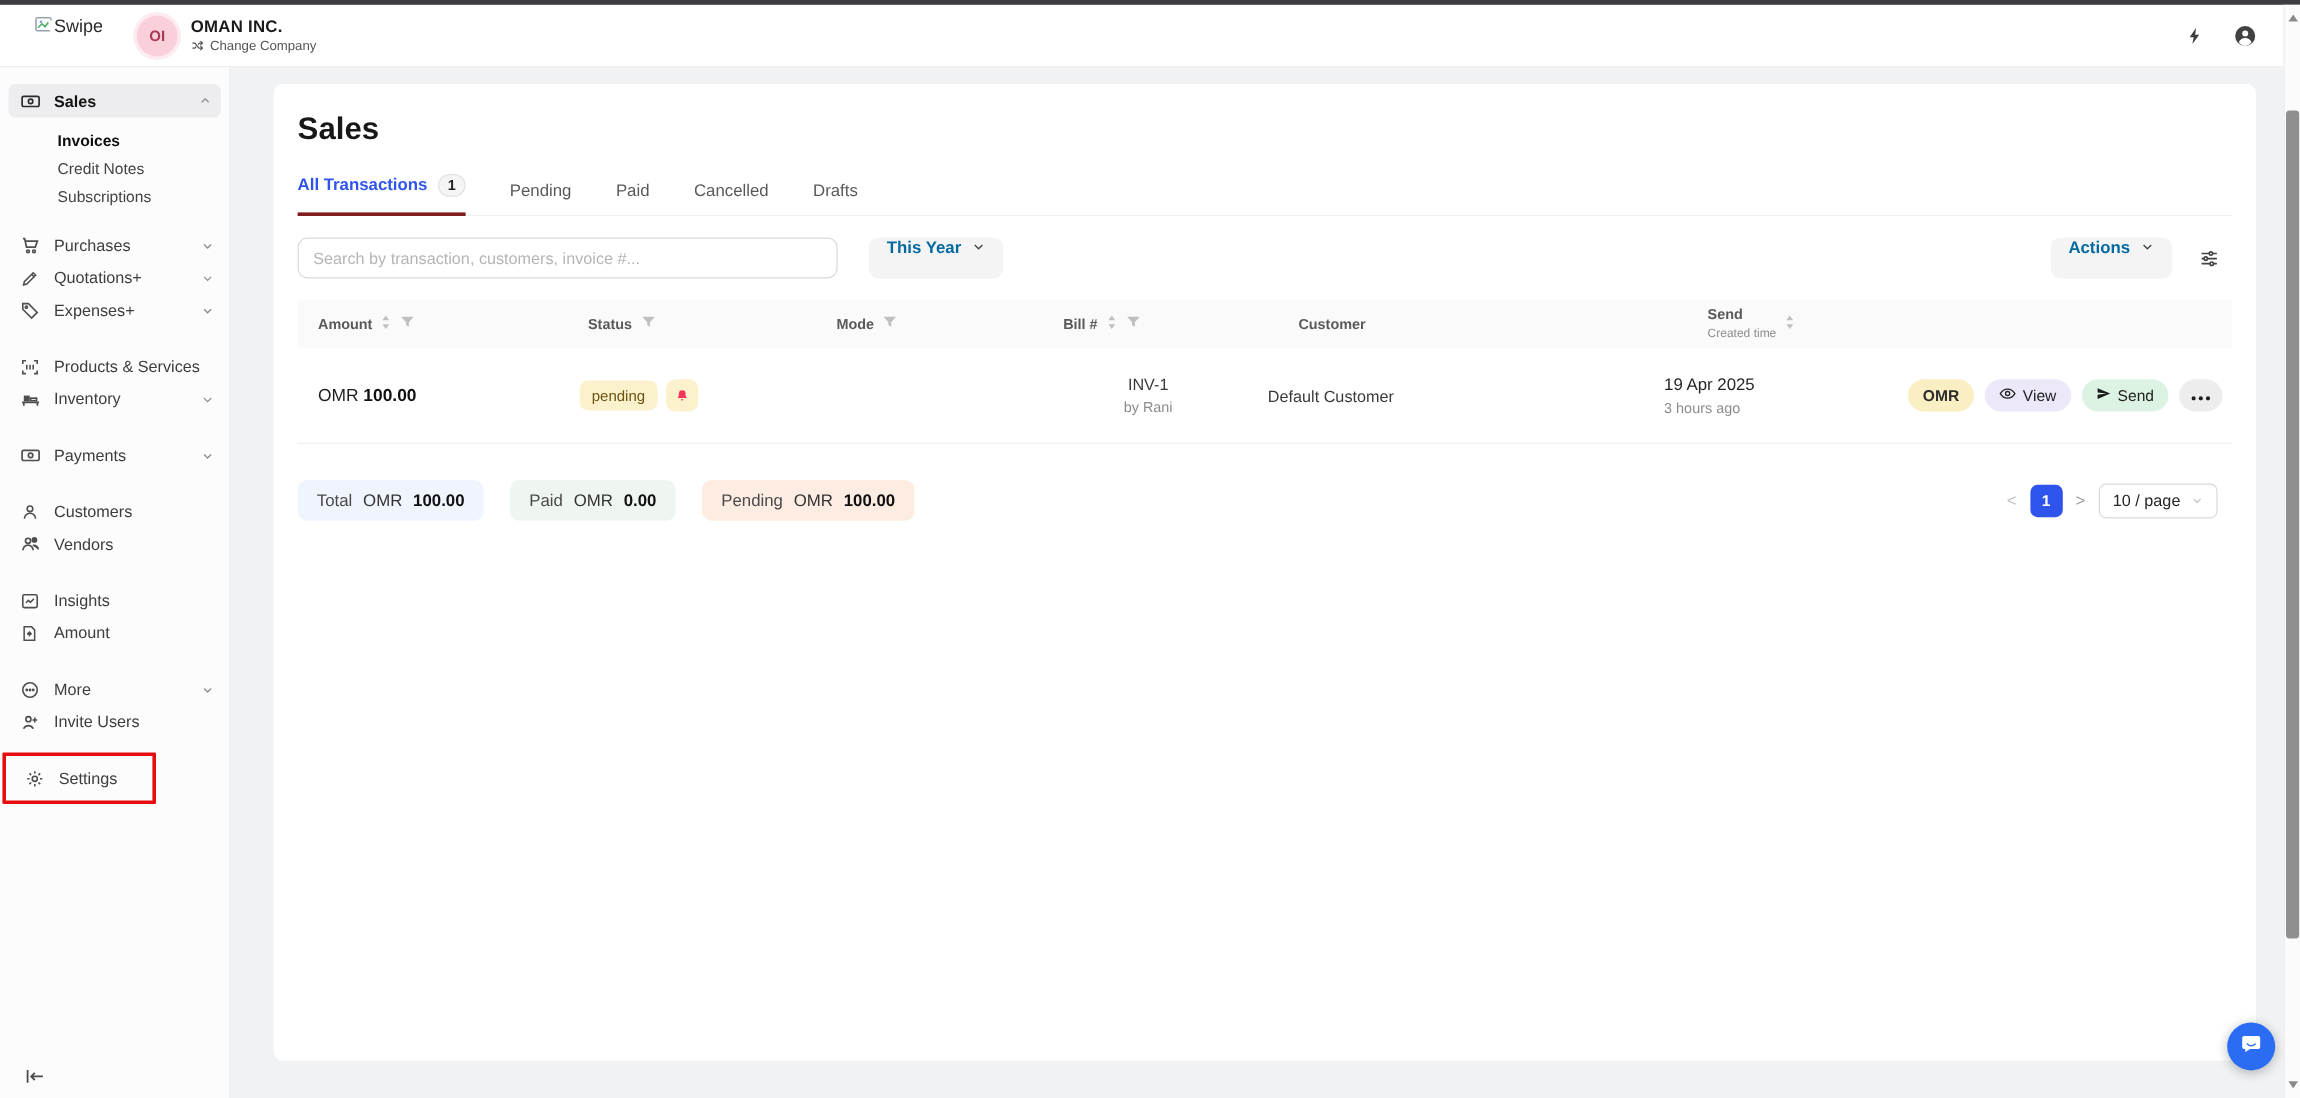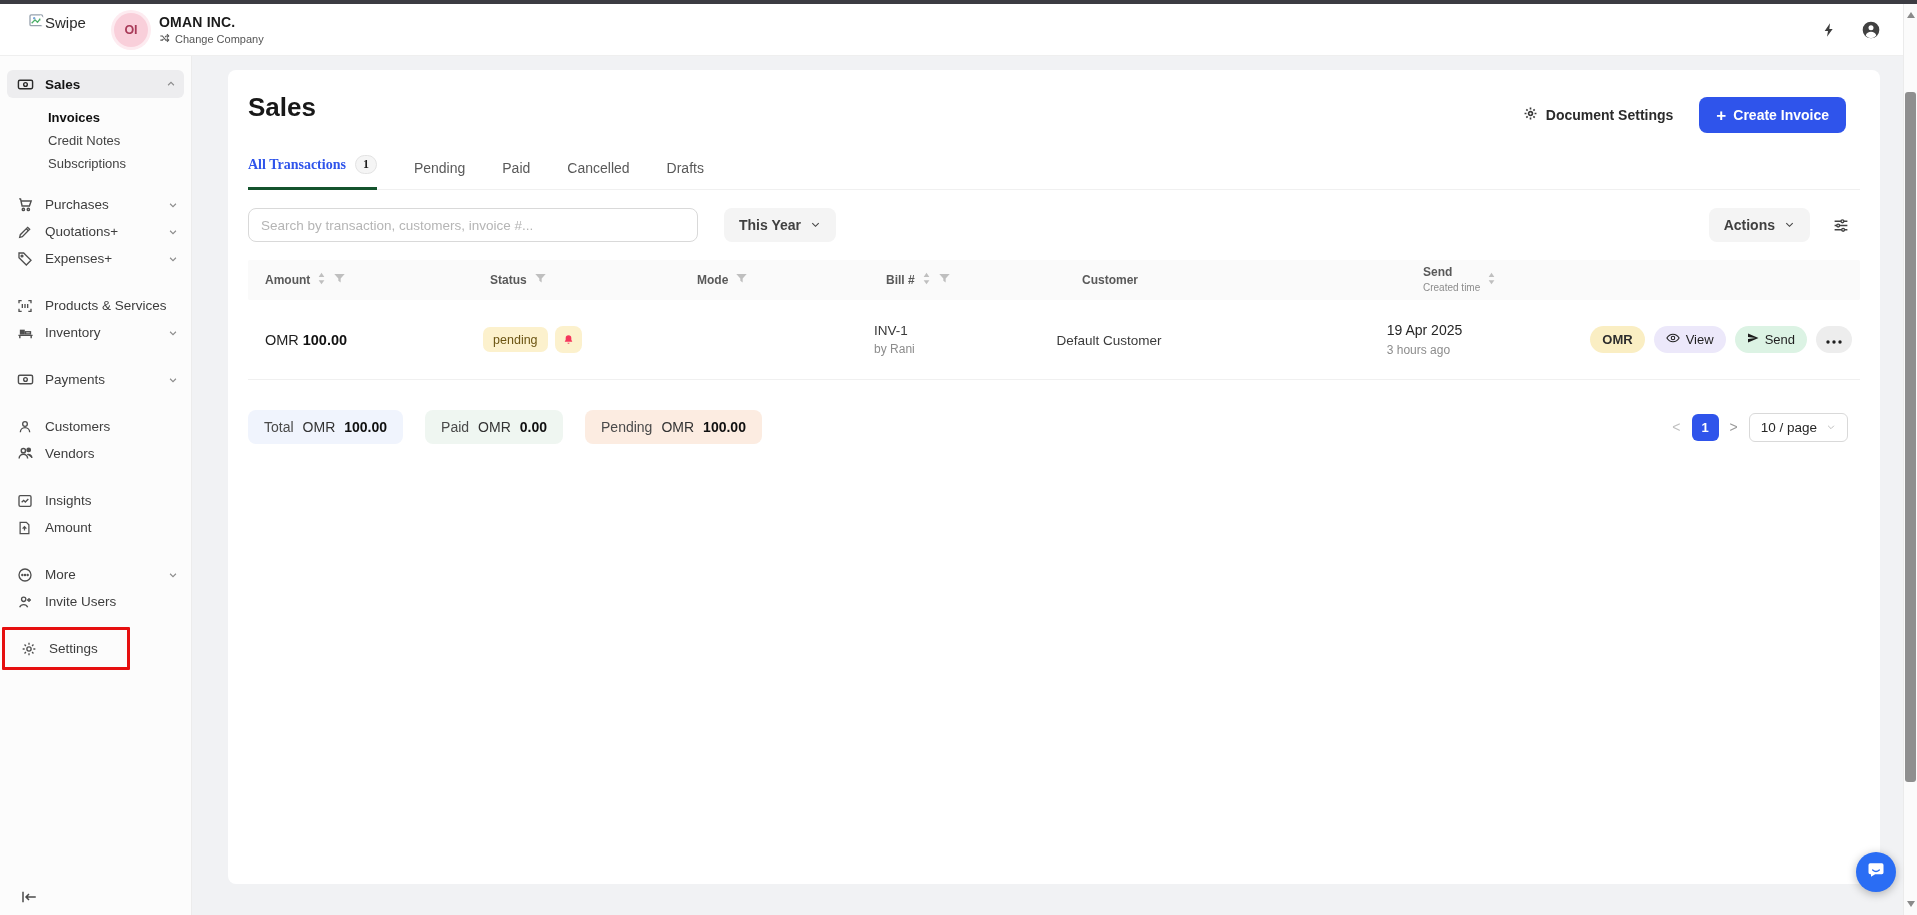--- a/index.html
+++ b/index.html
@@ -40,27 +40,27 @@
   .card { position:absolute; top:14px; left:36px; width:1652px; height:814px; background:#fff; border-radius:8px; padding:0 20px; }
   .card-head { display:flex; align-items:flex-start; padding-top:22px; }
   .page-title { font-size:26px; font-weight:700; color:#181818; }
   .head-right { margin-left:auto; display:flex; align-items:center; gap:26px; margin-top:5px; margin-right:14px; }
   .doc-settings { display:flex; align-items:center; gap:8px; font-size:14px; font-weight:600; color:#2b2b2b; cursor:pointer; }
   .create-btn { display:flex; align-items:center; gap:7px; background:#2f54eb; color:#fff; border:none; border-radius:8px; height:36px; padding:0 17px; font-family:inherit; font-size:14px; font-weight:700; cursor:pointer; }
   .create-btn .plus { font-size:17px; font-weight:700; line-height:1; }
 
   .tabs { display:flex; align-items:flex-end; gap:37px; margin-top:22px; border-bottom:1px solid #f0f0f0; }
   .tab { font-size:14px; color:#595959; padding-bottom:13px; cursor:pointer; }
-  .tab-active { color:#2f54eb; font-weight:700; display:flex; align-items:center; gap:9px; border-bottom:3px solid #14532d; margin-bottom:-1px;font-family:Liberation Serif, serif; }
+  .tab-active { color:#2f54eb; font-weight:700; display:flex; align-items:flex-start; gap:9px; border-bottom:3px solid #7f1d1d; margin-bottom:-1px; }
   .tab-badge { background:#f5f5f5; border:1px solid #e3e3e3; color:#1f1f1f; font-size:12px; font-weight:700; border-radius:10px; padding:0 7px; line-height:17px; }
 
   .toolbar { display:flex; align-items:center; margin-top:18px; }
   .search { width:450px; height:34px; border:1px solid #d9d9d9; border-radius:8px; padding:0 12px; font-size:13.5px; color:#333; font-family:inherit; outline:none; }
   .search::placeholder { color:#b5b5b5; }
-  .gray-btn { display:flex; align-items:center; gap:9px; background:#f4f4f4; border:none; border-radius:8px; height:34px; padding:0 15px; font-family:inherit; font-size:14px; font-weight:600; color:#404040; cursor:pointer; }
+  .gray-btn { display:flex; align-items:flex-start; gap:9px; background:#f4f4f4; border:none; border-radius:8px; height:34px; padding:0 15px; font-family:inherit; font-size:14px; font-weight:600; color:#0369a1; cursor:pointer; }
   .this-year { margin-left:26px; }
   .actions-btn { margin-left:auto; }
   .sliders-btn { display:flex; margin-left:22px; margin-right:10px; color:#434343; cursor:pointer; }
 
   .table { margin-top:18px; }
   .thead { display:flex; align-items:center; background:#fafafa; height:40px; border-radius:2px; }
   .th { display:flex; align-items:center; gap:7px; font-size:12px; font-weight:600; color:#595959; padding-left:17px; }
   .c-amount{width:225px;} .c-status{width:207px;} .c-mode{width:189px;} .c-bill{width:196px;} .c-customer{width:341px;} .c-date{width:210px;} .c-act{flex:1;}
   .th-date-lines { line-height:1.25; }
   .th-date-sub { font-size:10px; color:#8c8c8c; font-weight:400; }
@@ -339,33 +339,20 @@
           <path d="M21 9H8M12 5 8 9l4 4"></path>
         </svg>
     </span>
   </div>
 
   <div class="main">
     <div class="card">
 
       <div class="card-head">
         <div class="page-title">Sales</div>
-        <div class="head-right">
-          <div class="doc-settings">
-            <span><svg width="15" height="15" viewBox="0 0 24 24" fill="none" stroke="#3a3a3a" stroke-width="2.6">
-                  <circle cx="12" cy="12" r="3.1"></circle>
-                  <path d="M12 2.5v3M12 18.5v3M2.5 12h3M18.5 12h3M5.3 5.3l2.1 2.1M16.6 16.6l2.1 2.1M18.7 5.3l-2.1 2.1M7.4 16.6l-2.1 2.1"></path>
-                </svg></span>
-            <span>Document Settings</span>
-          </div>
-          <button class="create-btn">
-            <span class="plus">+</span>
-            <span>Create Invoice</span>
-          </button>
-        </div>
       </div>
 
       <div class="tabs">
         <div class="tab tab-active">
           <span>All Transactions</span>
           <span class="tab-badge">1</span>
         </div>
         <div class="tab">Pending</div>
         <div class="tab">Paid</div>
         <div class="tab">Cancelled</div>
@@ -456,21 +443,21 @@
               <span class="status-chip">pending</span>
               <span class="bell-chip">
                 <svg width="13" height="14" viewBox="0 0 24 24">
                     <path d="M12 3a5.2 5.2 0 0 0-5.2 5.2v3.3L5 15h14l-1.8-3.5V8.2A5.2 5.2 0 0 0 12 3z" fill="#f5365c"></path>
                     <path d="M10 17a2 2 0 0 0 4 0z" fill="#f5365c"></path>
                   </svg>
               </span>
             </span>
           </div>
           <div class="td c-mode"></div>
-          <div class="td c-bill" style="padding-left:0;">
+          <div class="td c-bill" style="padding-left:0;text-align:center;">
             <div class="bill-no">INV-1</div>
             <div class="bill-by">by Rani</div>
           </div>
           <div class="td c-customer">
             <span class="cust">Default Customer</span>
           </div>
           <div class="td c-date">
             <div class="date-main">19 Apr 2025</div>
             <div class="date-sub">3 hours ago</div>
           </div>

